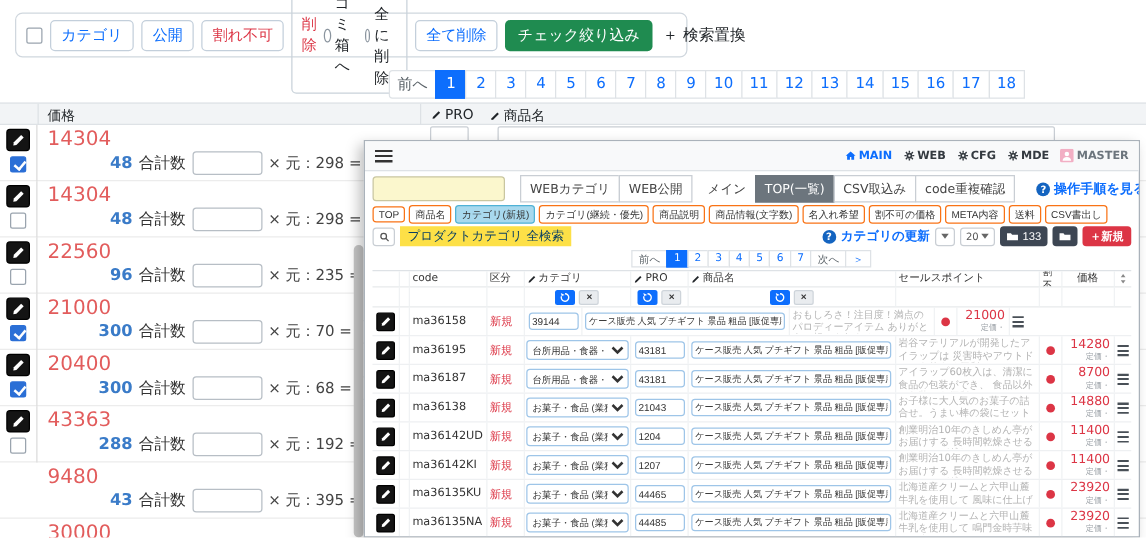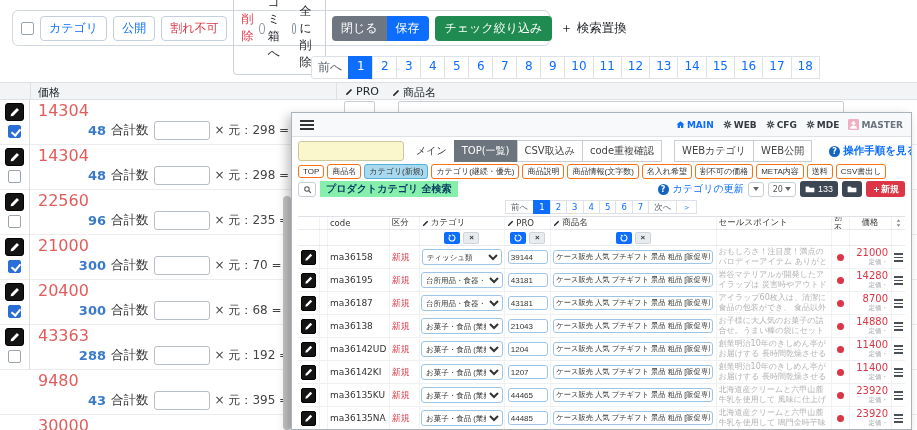--- a/index.html
+++ b/index.html
@@ -81,23 +81,23 @@
   .help-link { display:flex; align-items:center; gap:3px; margin-left:12px; color:#0d6efd; font-size:10.5px; font-weight:bold; cursor:pointer; white-space:nowrap; }
   .qicon { width:11px; height:11px; border-radius:50%; background:#1464c0; color:#fff; display:inline-flex; align-items:center; justify-content:center; flex:0 0 auto; }
   .qicon::before { content:"?"; font-size:8px; font-weight:bold; }
 
   .m-row3 { height:16px; display:flex; align-items:center; gap:3px; padding:0 6px; }
   .fbtn { font-size:8px; padding:1px 4px; border:1px solid #f97316; background:#fff; border-radius:3px; color:#333; white-space:nowrap; cursor:pointer; }
   .fbtn.active { background:#a8d9ee; border-color:#4fb2d6; }
 
   .m-row4 { height:20px; display:flex; align-items:center; gap:4px; padding:0 6px; }
   .qbtn { width:18px; height:15px; border:1px solid #c9ced4; border-radius:3px; background:#fff; display:flex; align-items:center; justify-content:center; cursor:pointer; }
-  .searchq { background:#86efac; color:#0a3f63; font-size:10px; font-weight:bold; padding:1px 6px; white-space:nowrap; }
+  .searchq { background:#fde047; color:#0a3f63; font-size:10px; font-weight:normal; padding:1px 6px; white-space:nowrap; }
   .m-right { margin-left:auto; display:flex; align-items:center; gap:4px; }
-  .cat-update { color:#0d6efd; font-size:10px; font-weight:normal; white-space:nowrap; cursor:pointer; }
+  .cat-update { color:#0d6efd; font-size:10px; font-weight:bold; white-space:nowrap; cursor:pointer; }
   .mini-select { height:15px; border:1px solid #c9ced4; border-radius:3px; background:#fff; display:flex; align-items:center; justify-content:center; gap:2px; font-size:8px; color:#555; padding:0 4px; cursor:pointer; }
   .caret { width:0; height:0; border-left:3px solid transparent; border-right:3px solid transparent; border-top:4px solid #666; }
   .dark-btn { background:#3d4653; color:#fff; border:none; border-radius:3px; height:16px; display:flex; align-items:center; gap:3px; padding:0 5px; font-size:9px; cursor:pointer; }
   .new-btn { background:#dc3545; color:#fff; border:none; border-radius:3px; height:16px; padding:0 6px; font-size:9px; font-weight:bold; display:flex; align-items:center; cursor:pointer; }
 
   .m-row5 { height:15px; display:flex; justify-content:center; padding-top:1px; }
   .pg { font-size:8.5px; padding:1px 5px; border:1px solid #dee2e6; color:#0d6efd; background:#fff; margin-left:-1px; cursor:pointer; }
   .pg.active { background:#0d6efd; border-color:#0d6efd; color:#fff; }
   .pg.prev, .pg.next { color:#5a6268; }
 
@@ -139,24 +139,21 @@
     <span class="del-label">削除</span>
     <span class="radio-lab">
         <span class="radio"></span>
         <span>ゴミ箱へ</span>
       </span>
     <span class="radio-lab">
         <span class="radio"></span>
         <span>完全に削除</span>
       </span>
   </span>
-  <span style="display:flex;">
-    <button class="btn-solid btn-close">閉じる</button>
-    <button class="btn-solid btn-save">保存</button>
-  </span>
+  <button class="obtn">全て削除</button>
   <button class="btn-solid btn-green">チェック絞り込み</button>
   <span class="txt-toggle">＋ 検索置換</span>
 </div>
 
 <div class="bg-pg">
   <span class="pgc prev">前へ</span>
   <span style="display:flex;">
 
   <span class="pgc active">1</span>
       <span class="pgc">2</span>
@@ -409,31 +406,31 @@
               <path d="M3 14c0-2.8 2.2-4.5 5-4.5s5 1.7 5 4.5z" fill="#fff"></path>
             </svg>
           </span>
         <span>MASTER</span>
       </span>
     </span>
   </div>
 
   <div class="m-row2">
     <input class="yellow-input" style="">
+    <span class="tabgrp" style="margin-left:8px;">
+
+    <span class="tab">WEBカテゴリ</span>
+        <span class="tab">WEB公開</span>
+      </span>
     <span class="tabgrp">
 
     <span class="tab plain">メイン</span>
         <span class="tab active">TOP(一覧)</span>
         <span class="tab">CSV取込み</span>
         <span class="tab">code重複確認</span>
-      </span>
-    <span class="tabgrp" style="margin-left:8px;">
-
-    <span class="tab">WEBカテゴリ</span>
-        <span class="tab">WEB公開</span>
       </span>
     <span class="help-link">
       <span class="qicon"></span>
       <span>操作手順を見る</span>
     </span>
   </div>
 
   <div class="m-row3">
 
   <button class="fbtn">TOP</button>
@@ -583,23 +580,20 @@
           <span class="c w-gut">
             <button class="pencil-btn sm">
               <svg viewBox="0 0 16 16" width="9" height="9">
                 <path d="M11.5 1.5l3 3L6 13l-3.6.6L3 10z" fill="#fff"></path>
               </svg>
             </button>
           </span>
           <span class="c w-sp"></span>
           <span class="c w-code code-txt">ma36158</span>
           <span class="c w-kub kub-txt">新規</span>
-          <span class="c w-cat">
-            <select class="cat-select"><option>ティッシュ類</option></select>
-          </span>
           <span class="c w-pro">
             <input class="pro-input" value="39144" style="">
           </span>
           <span class="c w-name">
             <input class="name-input" value="ケース販売 人気 プチギフト 景品 粗品 [販促専用品][まとめ買い" style="">
           </span>
           <span class="c w-sales">
             <span class="sales-txt">おもしろさ！注目度！満点のパロディーアイテム ありがとうの想いを伝える..</span>
           </span>
           <span class="c w-dot">

